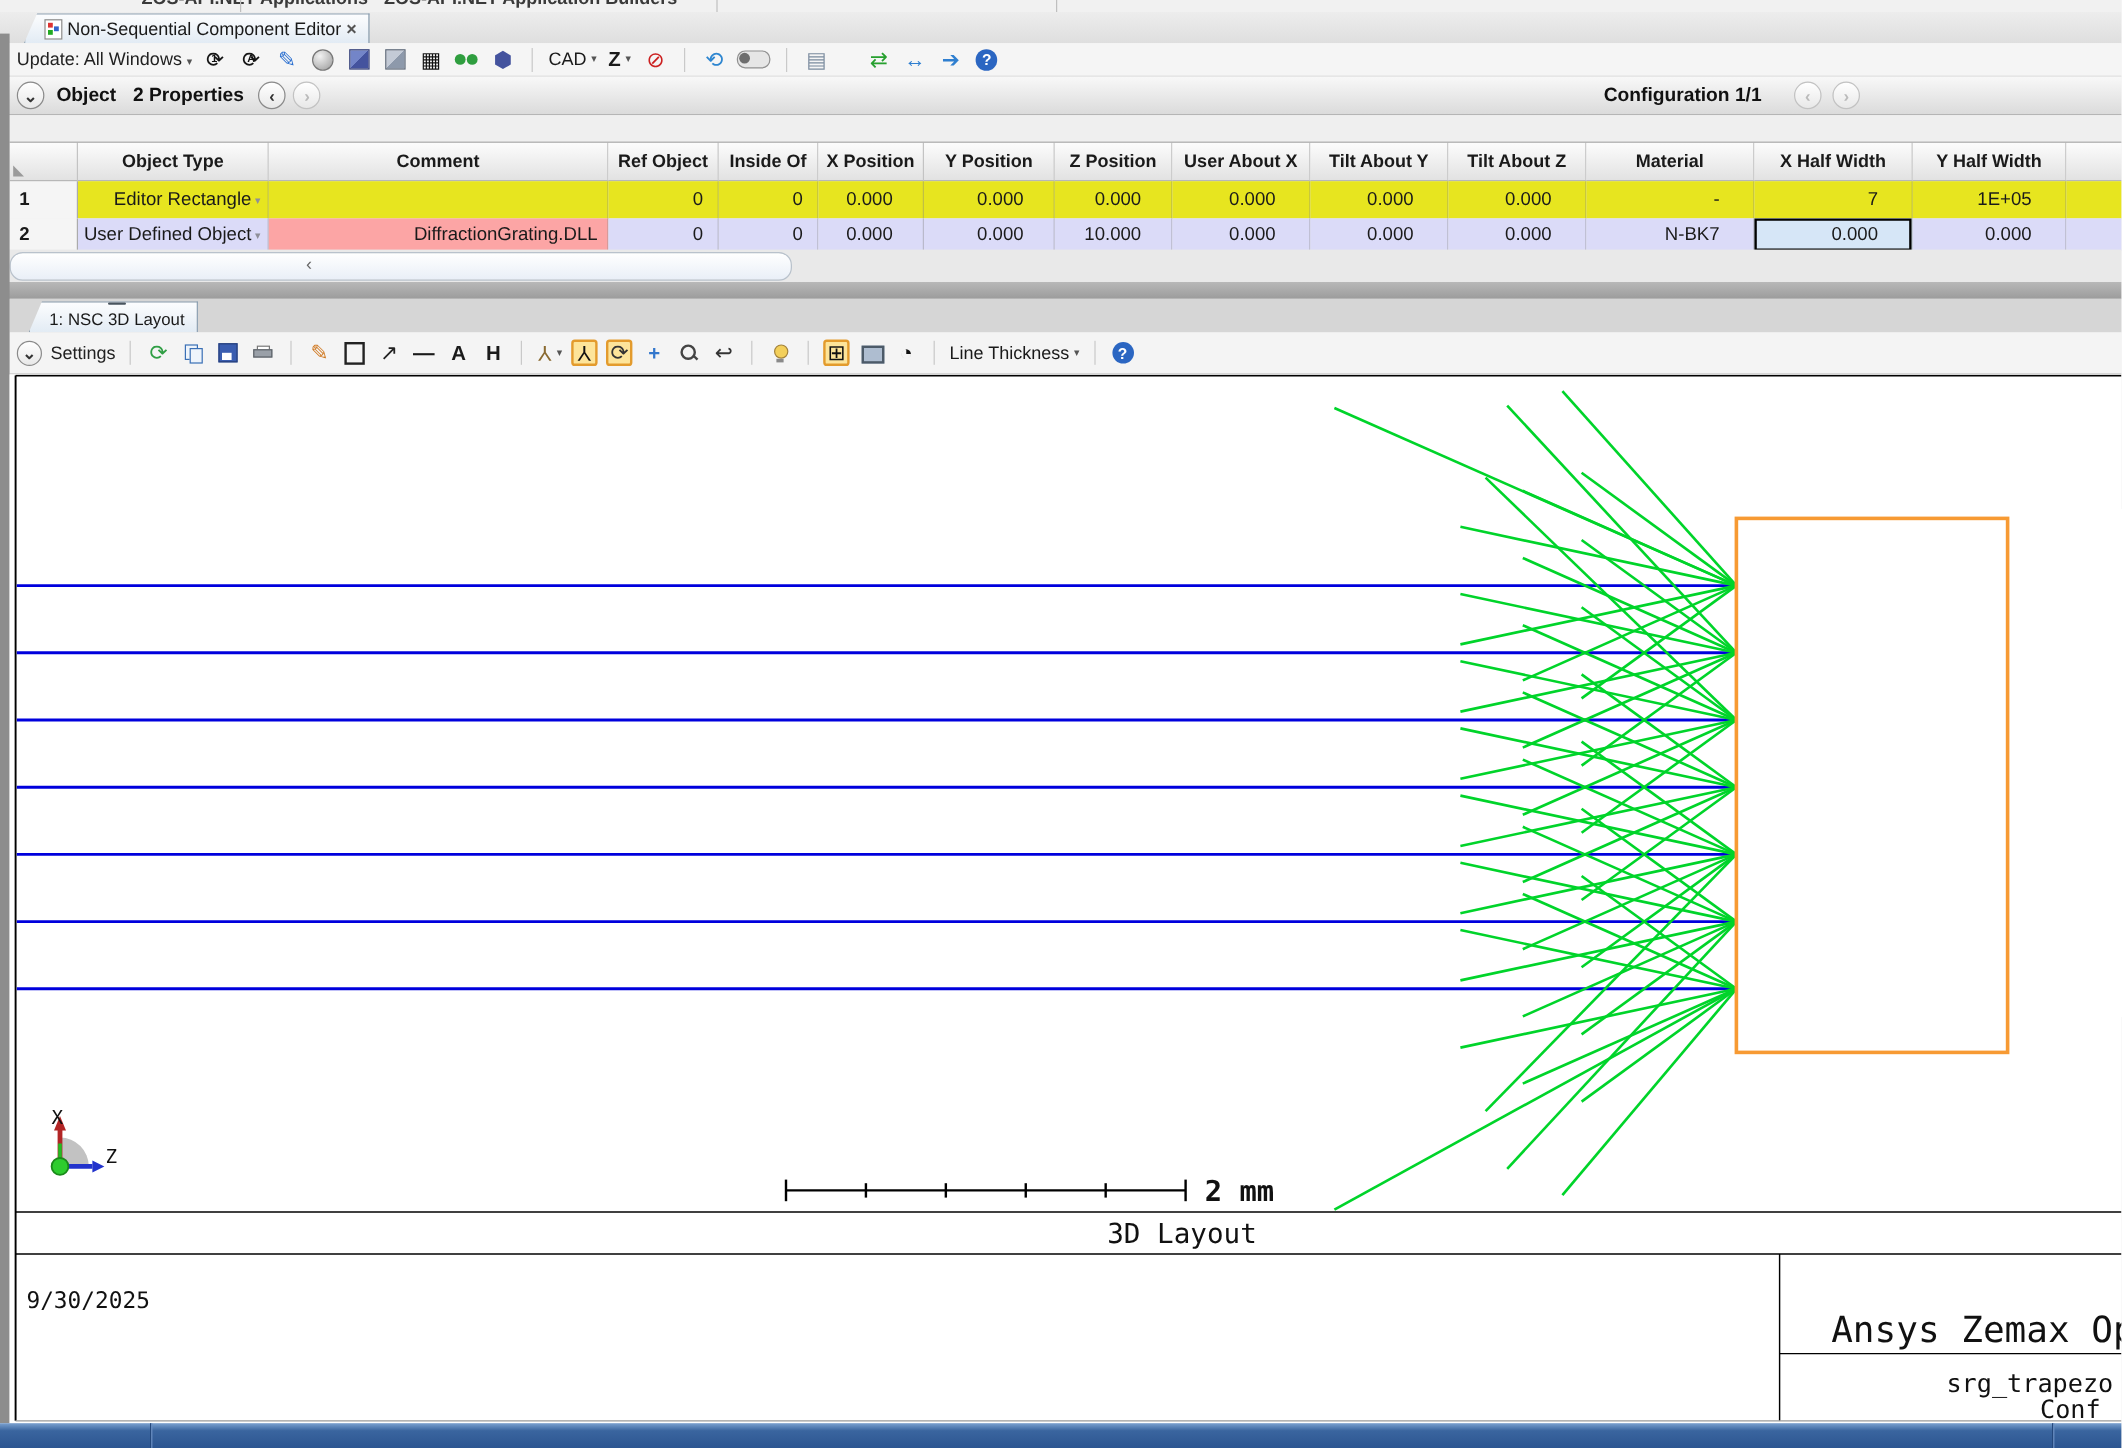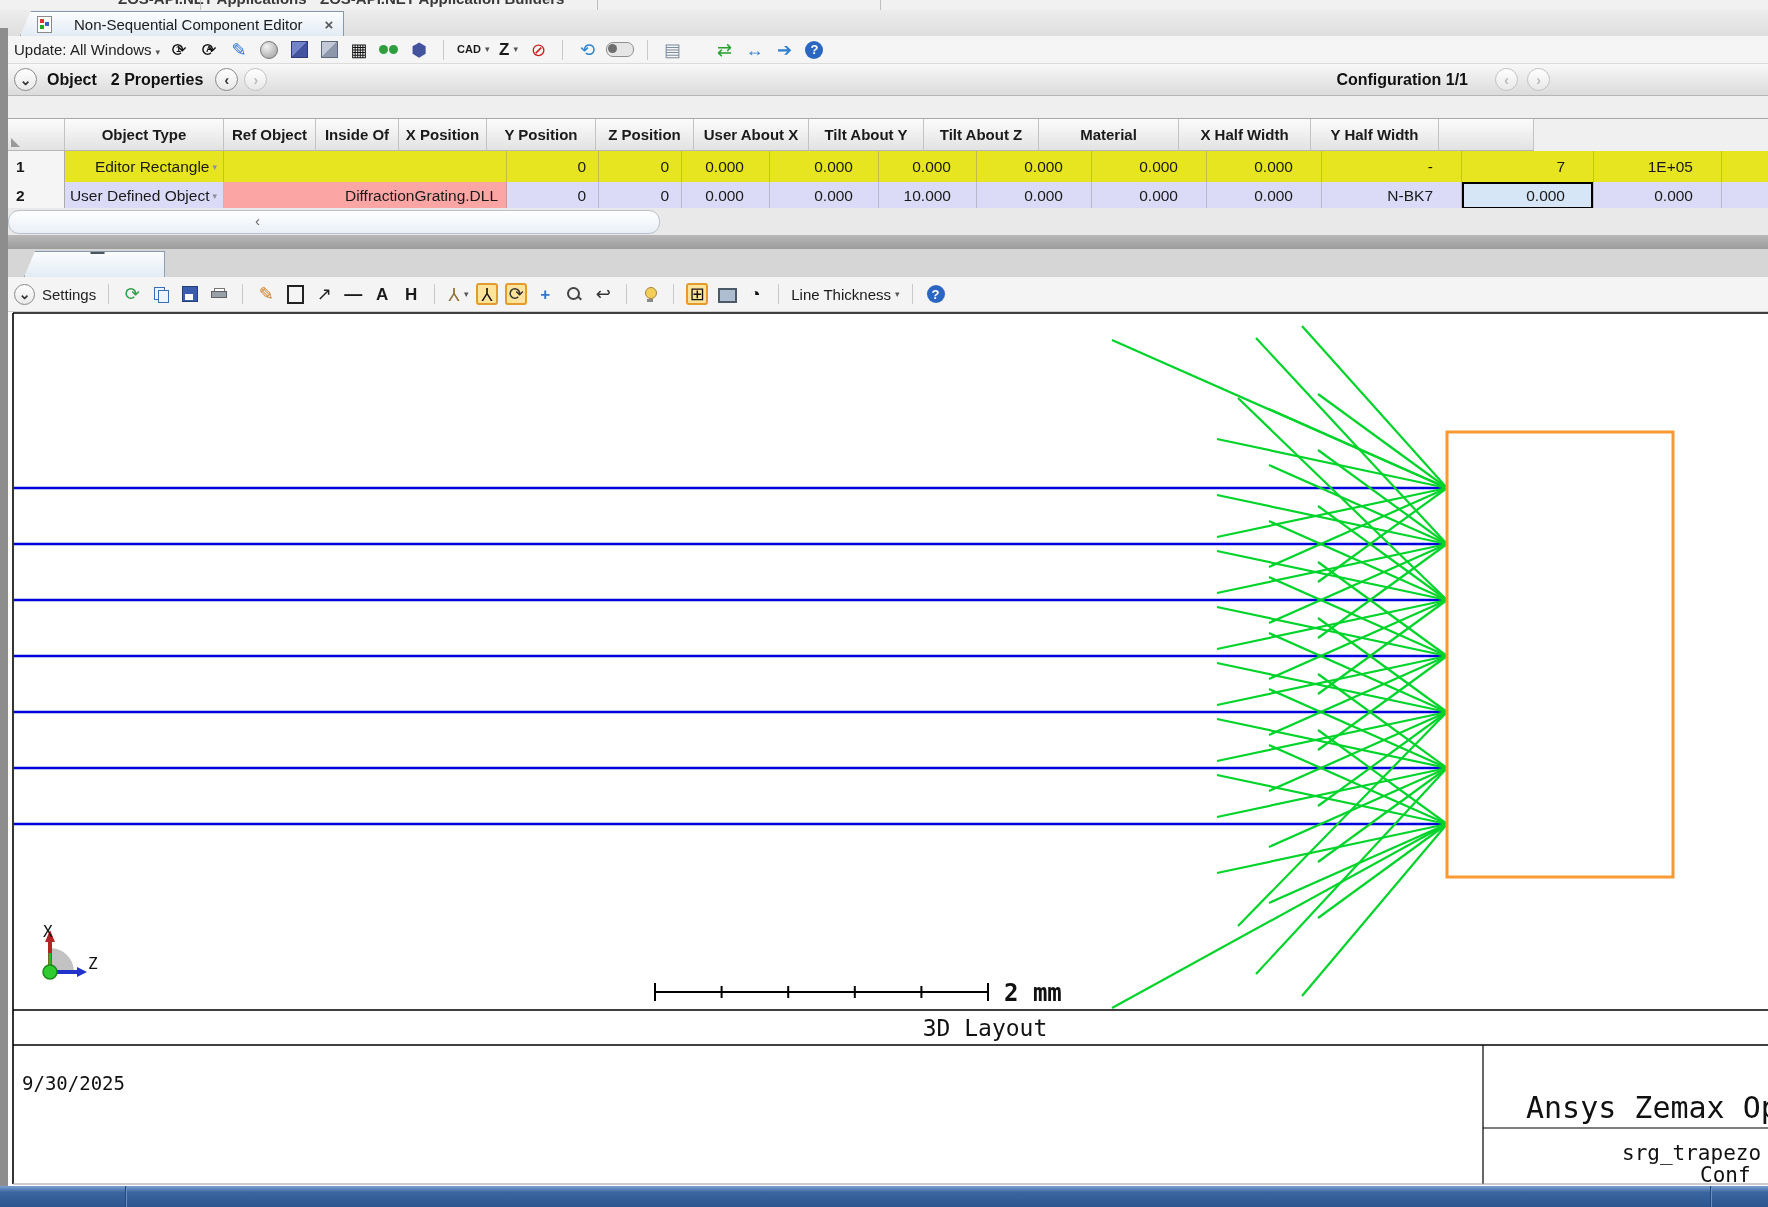--- a/index.html
+++ b/index.html
@@ -7,21 +7,21 @@
        background:#f0f0f0;font-family:"Liberation Sans",sans-serif;color:#1a1a1a;}
   .abs{position:absolute;}
 
   
   #ribbon{left:0;top:0;width:1768px;height:10px;background:#f1f1f1;overflow:hidden;}
   #ribbon span{position:absolute;top:-10px;font-size:15px;font-weight:bold;color:#3a3a3a;white-space:nowrap;}
   #ribbon .rdiv{position:absolute;top:0;width:1px;height:10px;background:#bfbfbf;}
 
   
   #etabbar{left:0;top:10px;width:1768px;height:26px;background:linear-gradient(#ededed,#dedede);}
-  .tab{position:absolute;display:flex;align-items:center;gap:22px;padding:0 10px 0 16px;
+  .tab{position:absolute;display:flex;align-items:center;gap:4px;padding:0 10px 0 16px;
        background:linear-gradient(#fcfdfe,#e2ebf4);border:1px solid #8399ad;border-bottom:none;
        clip-path:polygon(11px 0,100% 0,100% 100%,0 100%);font-size:15px;height:25px;box-sizing:border-box;}
   .tab .x{color:#555;font-size:15px;font-weight:bold;cursor:default;}
 
   
   .bar{display:flex;align-items:center;box-sizing:border-box;}
   #etoolbar{left:0;top:36px;width:1768px;height:28px;background:#f5f5f5;border-bottom:1px solid #dcdcdc;padding-left:14px;gap:8px;}
   #ltoolbar{left:8px;top:277px;width:1760px;height:35px;background:#f4f4f4;border-bottom:1px solid #cfcfcf;padding-left:6px;gap:7px;}
   .tbtext{font-size:15px;color:#222;white-space:nowrap;}
   .dd{font-size:9px;color:#555;margin-left:4px;}
@@ -164,21 +164,21 @@
         <span class="i-dots">
           <i style="left:1px"></i>
           <i style="left:11px"></i>
         </span>
       </span>
       <span class="tbi">
         <span style="color: rgb(68, 83, 158);">⬢</span>
       </span>
       <i class="vsep"></i>
       <span class="tbi">
-        <span style="font-size: 11px; font-weight: bold;">CAD</span>
+        <span style="font-size: 15px; font-weight: normal;">CAD</span>
         <span class="dd">▾</span>
       </span>
       <span class="tbi">
         <span style="font-size: 17px; font-weight: bold;">Z</span>
         <span class="dd">▾</span>
       </span>
       <span class="tbi">
         <span style="color: rgb(204, 32, 32);">⊘</span>
       </span>
       <i class="vsep"></i>
@@ -221,20 +221,21 @@
   <span class="cbtn dim" style="position:absolute;right:250px">‹</span>
   <span class="cbtn dim" style="position:absolute;right:218px">›</span>
 </div>
 
 <div id="filler" class="abs"></div>
 
 <div id="grid" class="abs">
     <div class="trow hd">
       <div class="tcell corner" style="width: 57px;"></div>
       <div class="tcell" style="width: 159px;">Object Type</div>
+      <div class="tcell" style="width: 283px;">Comment</div>
       <div class="tcell" style="width: 92px;">Ref Object</div>
       <div class="tcell" style="width: 83px;">Inside Of</div>
       <div class="tcell" style="width: 88px;">X Position</div>
       <div class="tcell" style="width: 109px;">Y Position</div>
       <div class="tcell" style="width: 98px;">Z Position</div>
       <div class="tcell" style="width: 115px;">User About X</div>
       <div class="tcell" style="width: 115px;">Tilt About Y</div>
       <div class="tcell" style="width: 115px;">Tilt About Z</div>
       <div class="tcell" style="width: 140px;">Material</div>
       <div class="tcell" style="width: 132px;">X Half Width</div>

